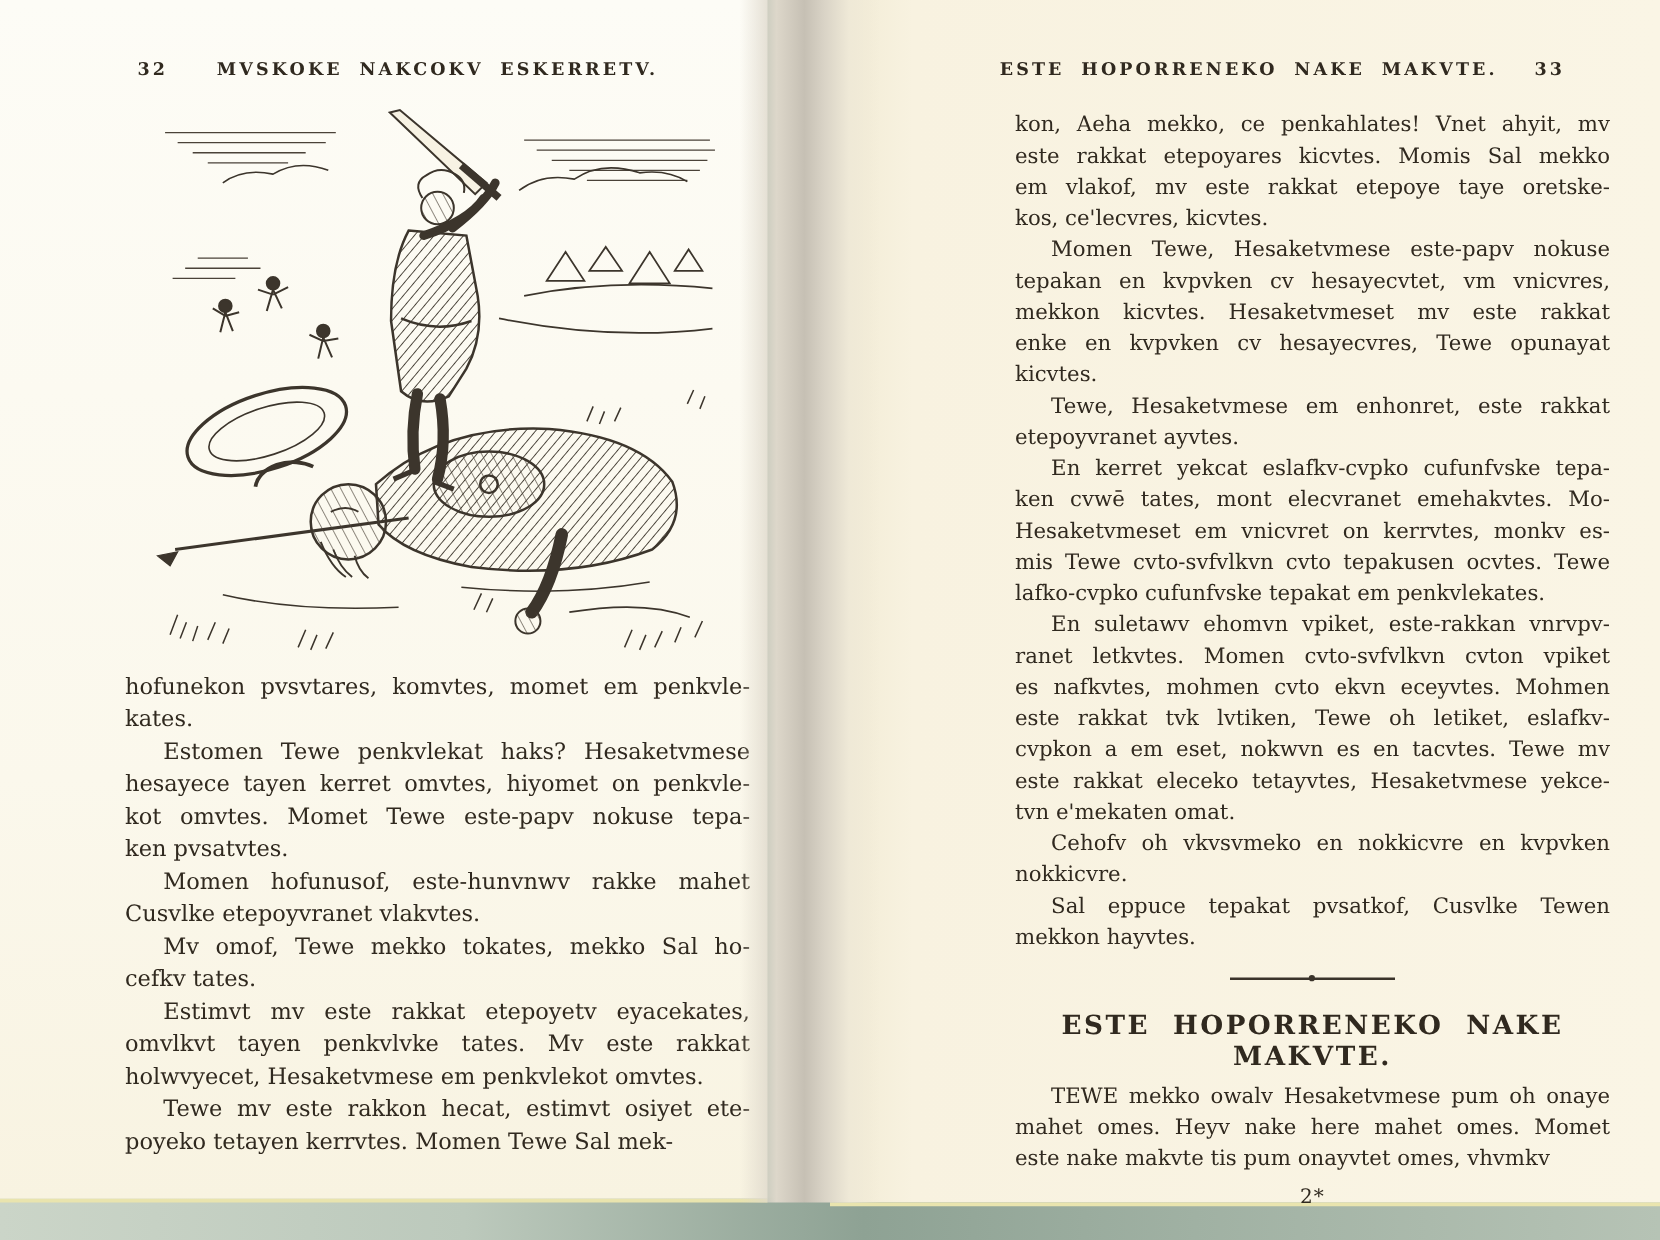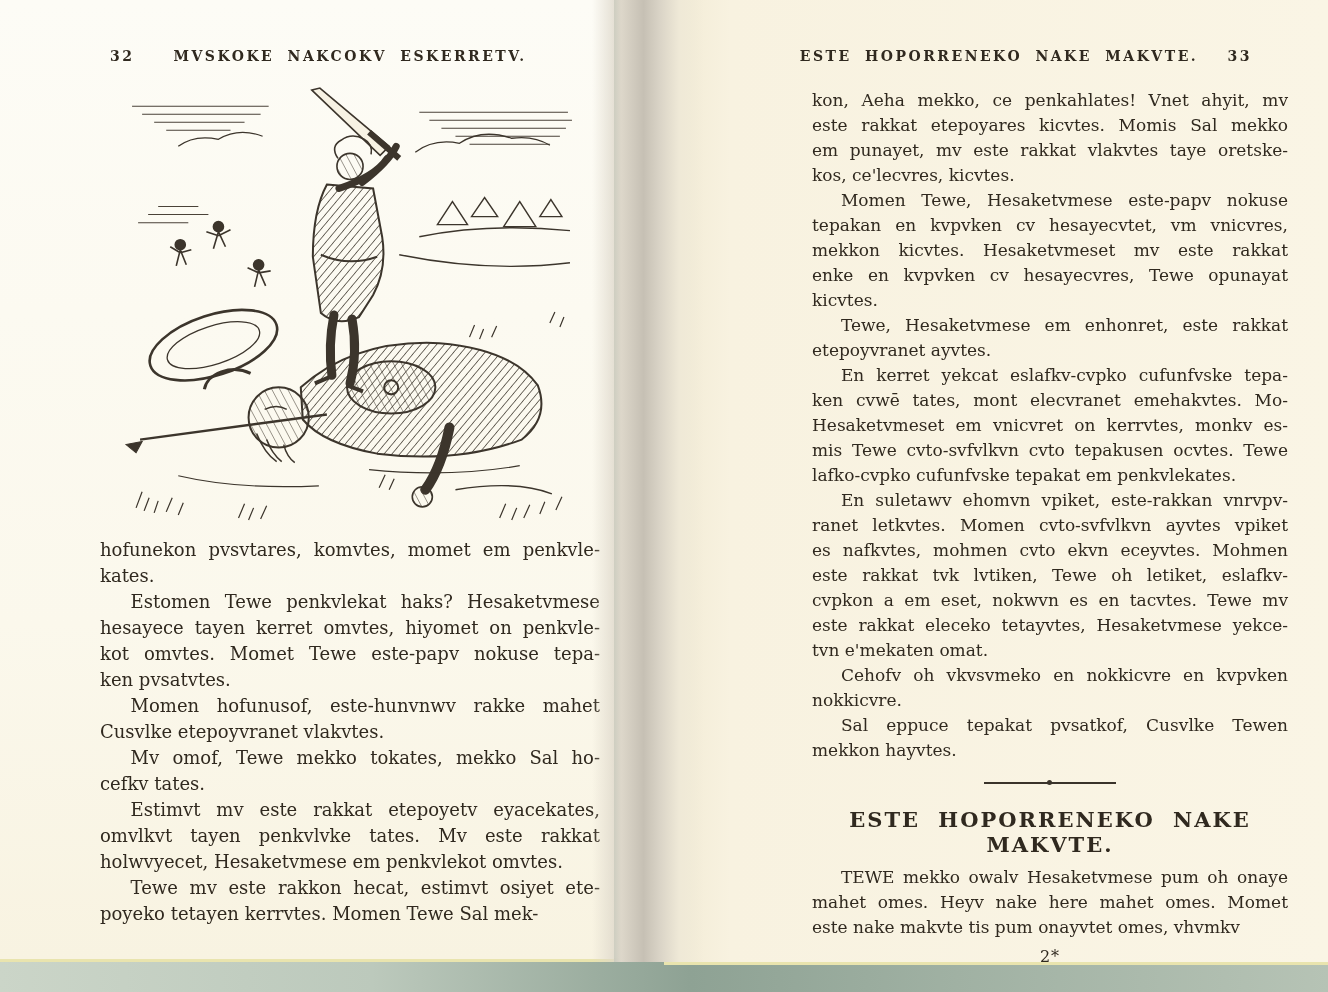--- a/index.html
+++ b/index.html
@@ -189,21 +189,21 @@
     <div class="runhead rh">
       <span class="runtitle">ESTE HOPORRENEKO NAKE MAKVTE.</span>
       <span class="pagenum">33</span>
     </div>
 
     <div class="textcol rcol">
       <div>
           <div class="para">
             <div class="line">kon, Aeha mekko, ce penkahlates! Vnet ahyit, mv</div>
             <div class="line">este rakkat etepoyares kicvtes. Momis Sal mekko</div>
-            <div class="line">em punayet, mv este rakkat vlakvtes taye oretske-</div>
+            <div class="line">em vlakof, mv este rakkat etepoye taye oretske-</div>
             <div class="line last">kos, ce'lecvres, kicvtes.</div>
           </div>
           <div class="para">
             <div class="line indent">Momen Tewe, Hesaketvmese este-papv nokuse</div>
             <div class="line">tepakan en kvpvken cv hesayecvtet, vm vnicvres,</div>
             <div class="line">mekkon kicvtes. Hesaketvmeset mv este rakkat</div>
             <div class="line">enke en kvpvken cv hesayecvres, Tewe opunayat</div>
             <div class="line last">kicvtes.</div>
           </div>
           <div class="para">
@@ -212,21 +212,21 @@
           </div>
           <div class="para">
             <div class="line indent">En kerret yekcat eslafkv-cvpko cufunfvske tepa-</div>
             <div class="line">ken cvwē tates, mont elecvranet emehakvtes. Mo-</div>
             <div class="line">Hesaketvmeset em vnicvret on kerrvtes, monkv es-</div>
             <div class="line">mis Tewe cvto-svfvlkvn cvto tepakusen ocvtes. Tewe</div>
             <div class="line last">lafko-cvpko cufunfvske tepakat em penkvlekates.</div>
           </div>
           <div class="para">
             <div class="line indent">En suletawv ehomvn vpiket, este-rakkan vnrvpv-</div>
-            <div class="line">ranet letkvtes. Momen cvto-svfvlkvn ayvtes vpiket</div>
+            <div class="line">ranet letkvtes. Momen cvto-svfvlkvn cvton vpiket</div>
             <div class="line">es nafkvtes, mohmen cvto ekvn eceyvtes. Mohmen</div>
             <div class="line">este rakkat tvk lvtiken, Tewe oh letiket, eslafkv-</div>
             <div class="line">cvpkon a em eset, nokwvn es en tacvtes. Tewe mv</div>
             <div class="line">este rakkat eleceko tetayvtes, Hesaketvmese yekce-</div>
             <div class="line last">tvn e'mekaten omat.</div>
           </div>
           <div class="para">
             <div class="line indent">Cehofv oh vkvsvmeko en nokkicvre en kvpvken</div>
             <div class="line last">nokkicvre.</div>
           </div>

